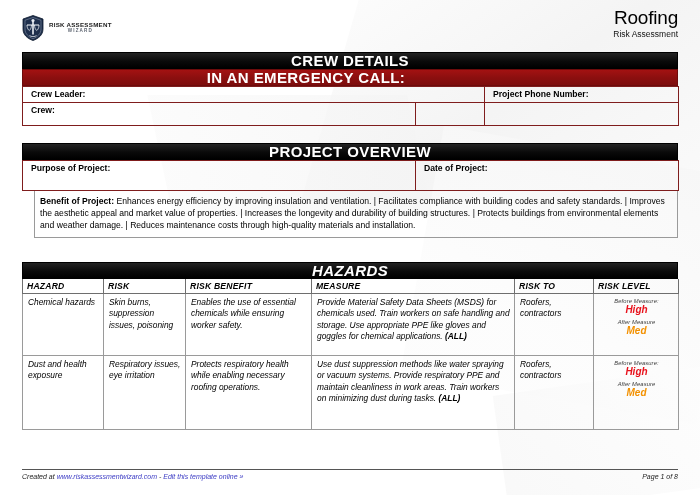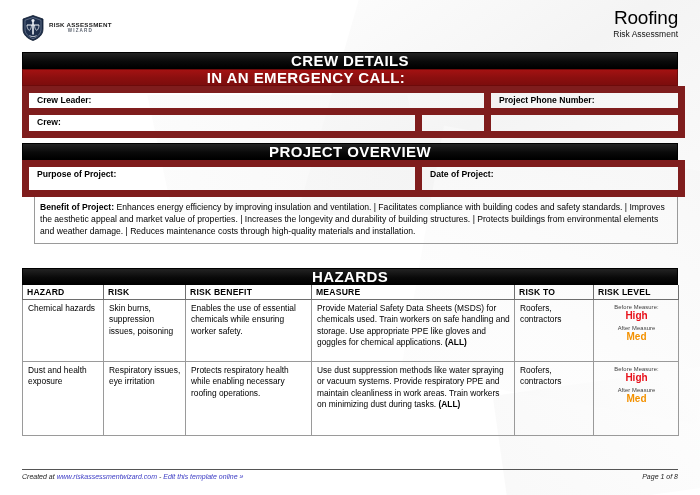--- a/index.html
+++ b/index.html
@@ -146,21 +146,21 @@
     padding-right: 88px;
   }
 
   table.grid {
     width: 100%;
     border-collapse: collapse;
     table-layout: fixed;
     background: transparent;
   }
   table.grid td, table.grid th {
-    border: 7px solid #7f1d1d;
+    border: 1px solid #7f1d1d;
     vertical-align: top;
     padding: 2px 8px;
     font-size: 8.5px;
     line-height: 1.32;
     background: transparent;
   }
   .cell-label {
     font-weight: bold;
     font-size: 8.6px;
     white-space: nowrap;
@@ -181,21 +181,21 @@
     border-top: none;
     padding: 4px 5px 5px 5px;
     font-size: 8.6px;
     line-height: 1.42;
     text-align: left;
     margin-left: 12px;
   }
   .benefit-box b { font-weight: bold; }
 
   
-  #hazards { top: 268px; }
+  #hazards { top: 262px; font-style: italic; }
   table.hz {
     width: 100%;
     border-collapse: collapse;
     table-layout: fixed;
   }
   table.hz th {
     border: 1px solid #6e6e6e;
     border-top: none;
     font-size: 8.6px;
     font-weight: bold;

